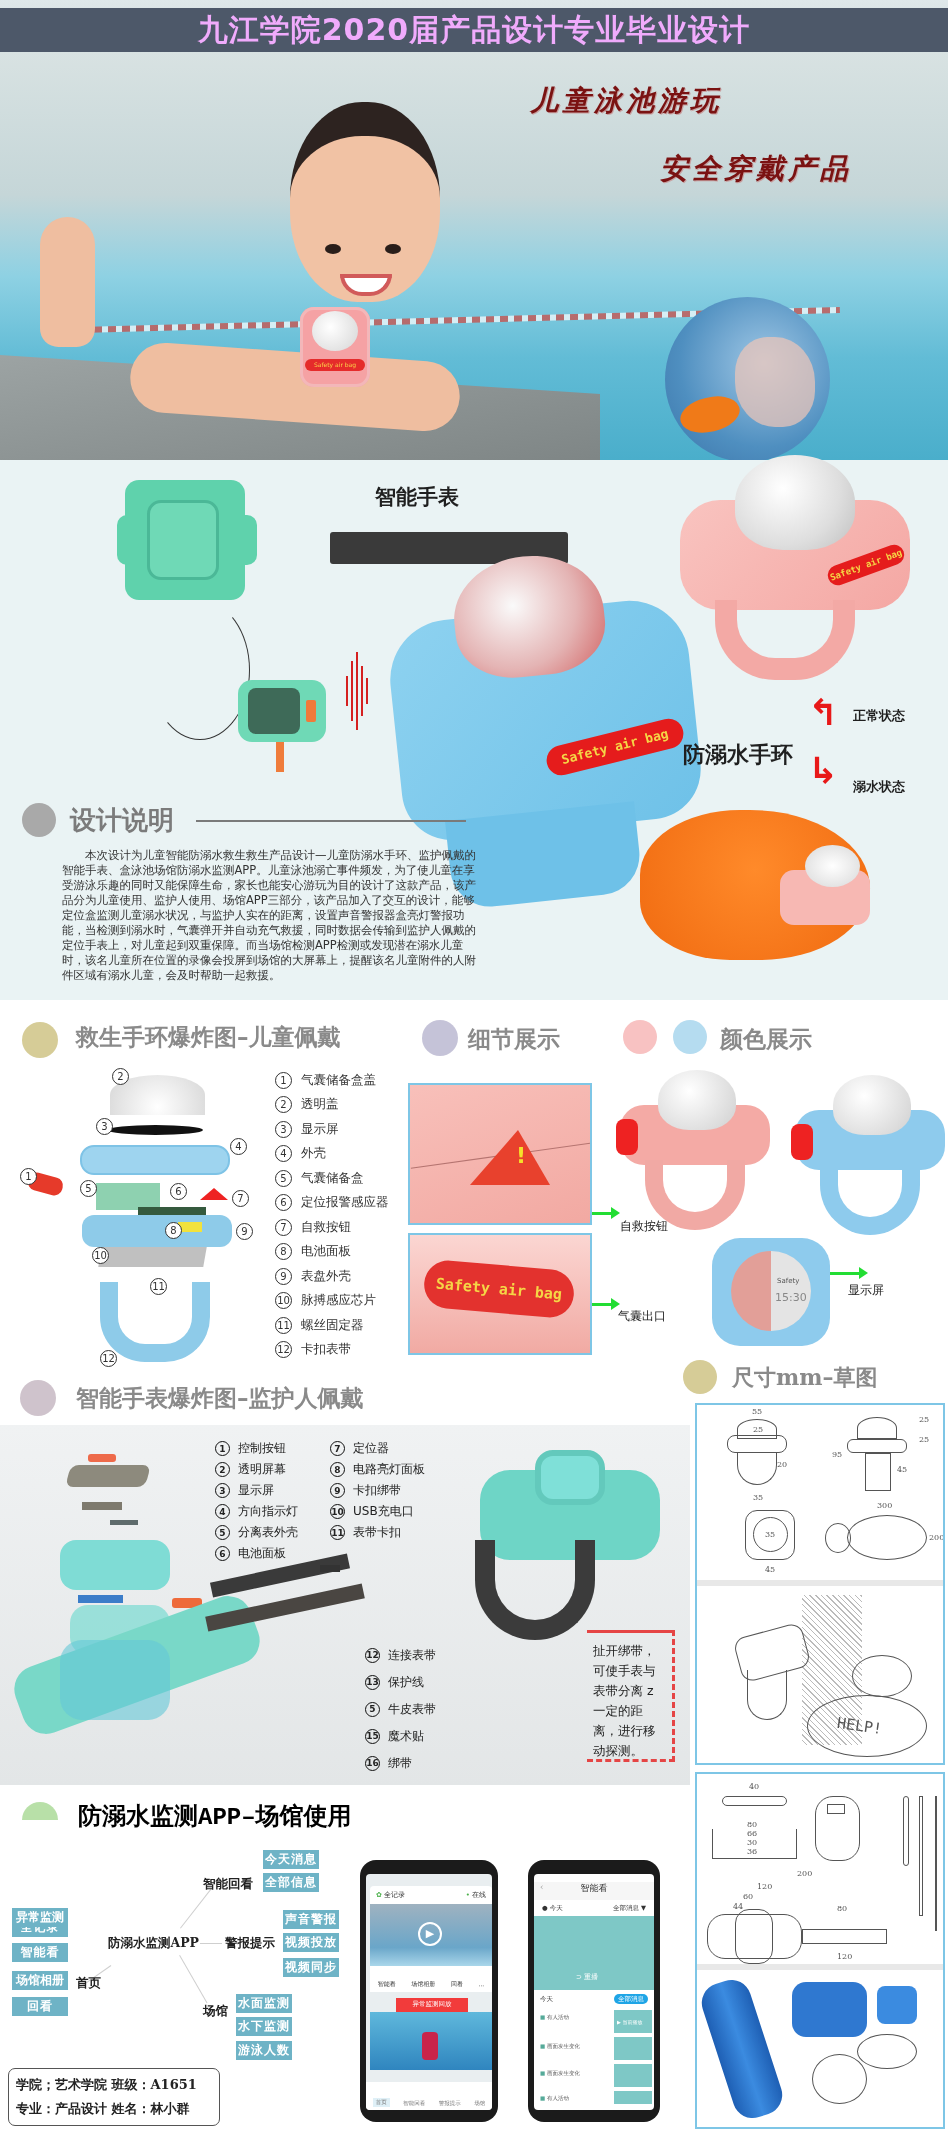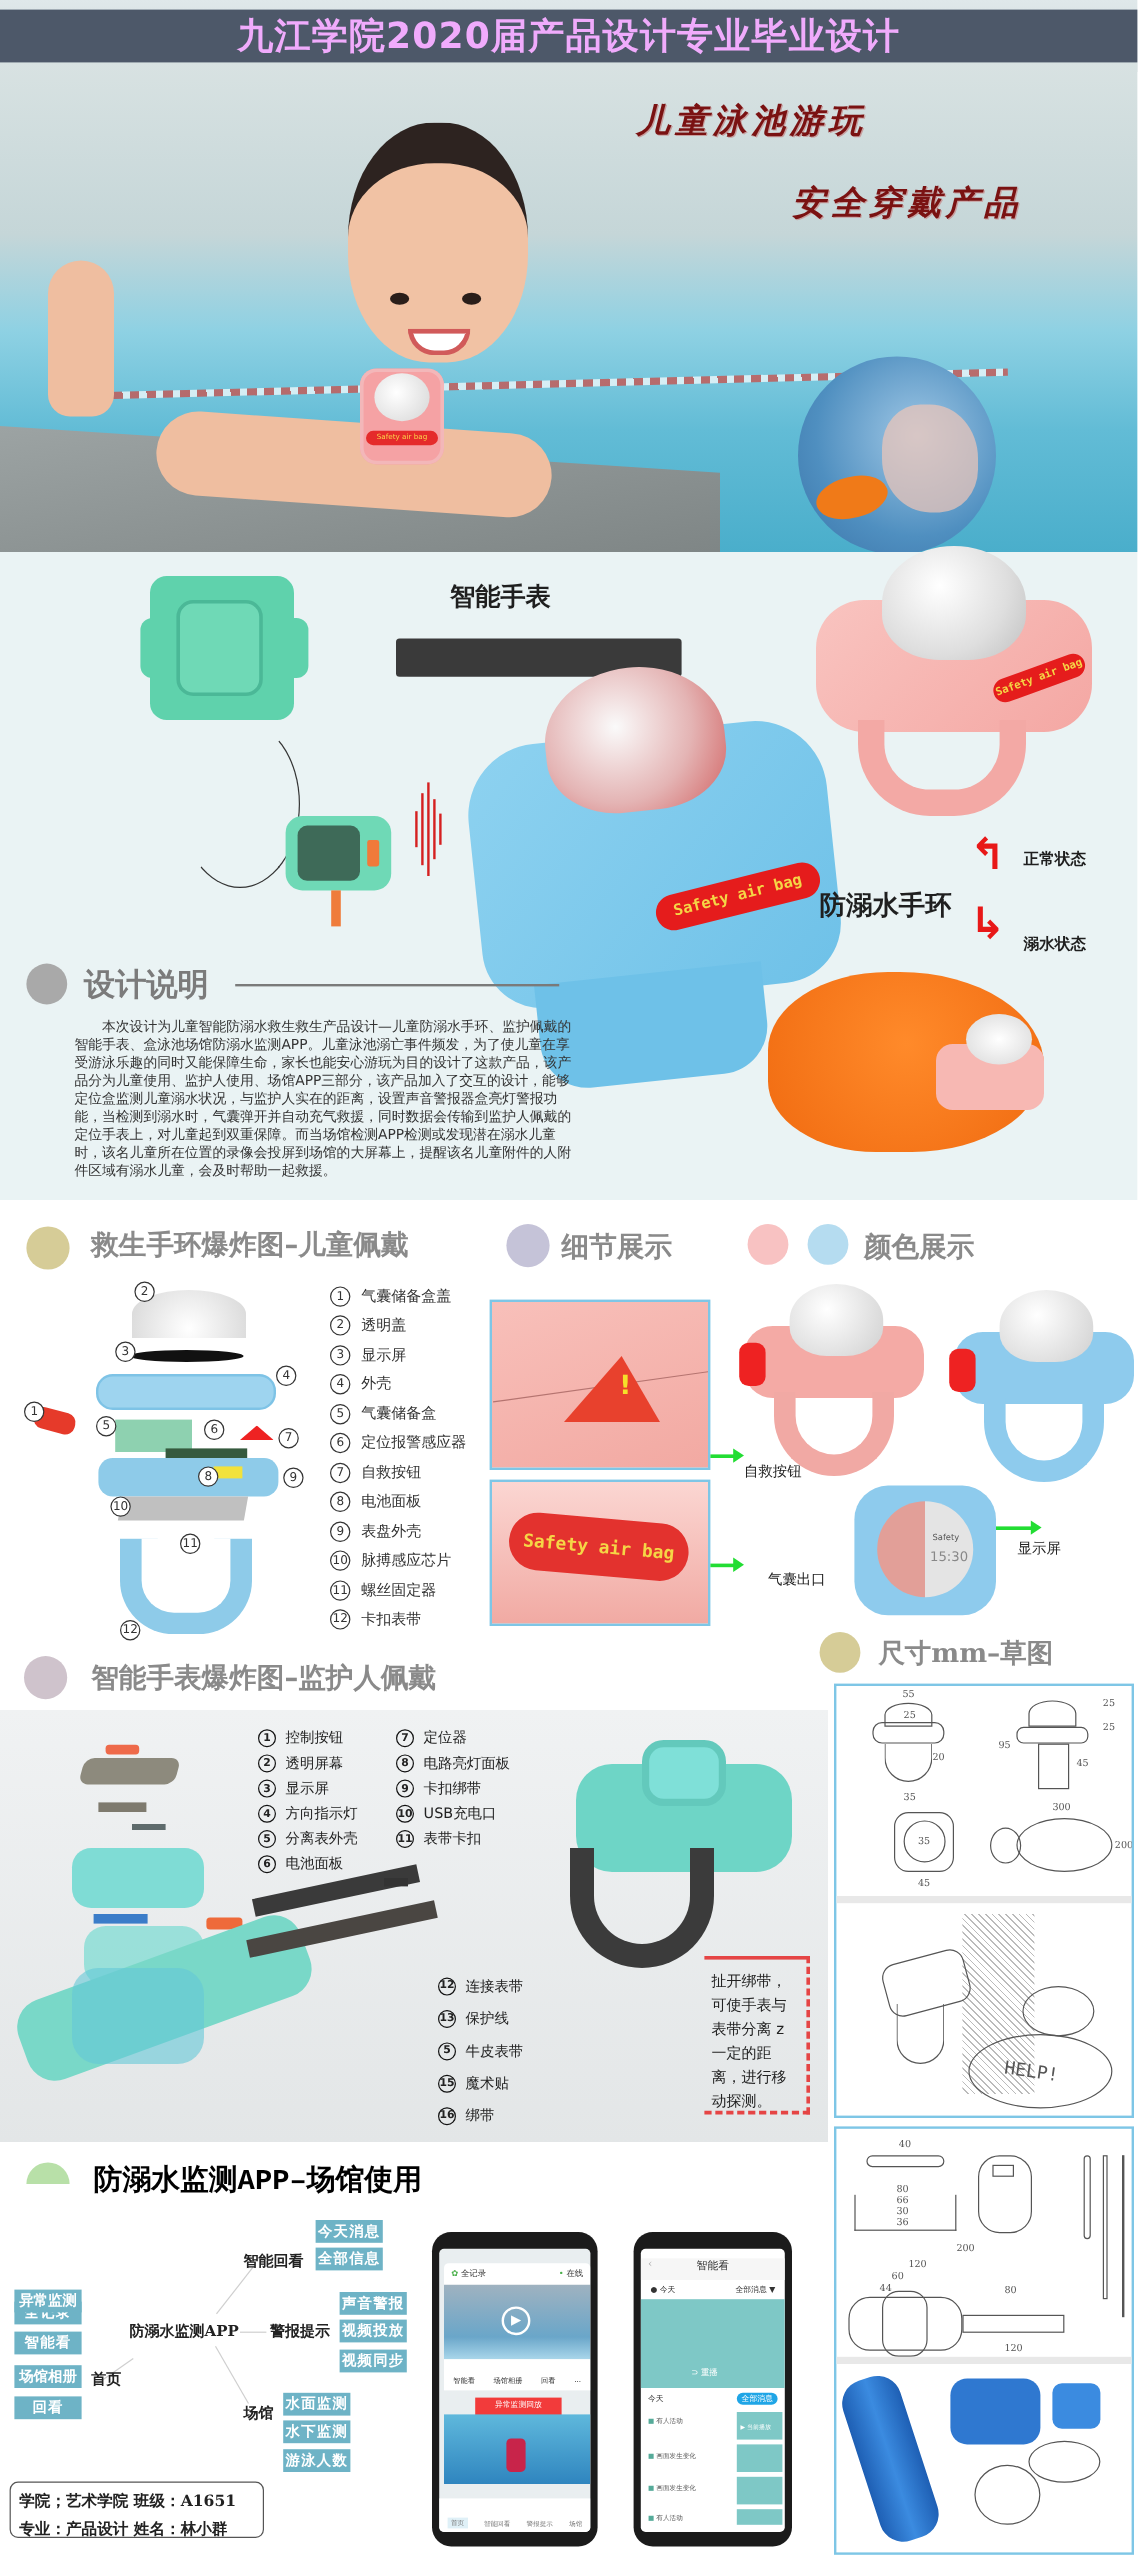--- a/index.html
+++ b/index.html
@@ -75,21 +75,21 @@
 .red-dash-box{position:absolute;left:587px;top:1630px;width:88px;height:132px;border-right:3px dashed #e54545;border-bottom:3px dashed #e54545;border-top:3px solid #e54545;padding:8px 6px;font-size:12.5px;line-height:20px;color:#222}
 
 .sketch-box{position:absolute;border:2px solid #7ec6e6;background:#fff;overflow:hidden}
 .sk-line{position:absolute;border:1px solid #555}
 .dim{position:absolute;font-size:8px;color:#555;font-family:"DejaVu Serif",serif}
 
 .app{left:0;top:1790px;width:690px;height:342px;background:#fff}
 .mm-box{position:absolute;background:#6eb3c6;color:#fff;font-size:12px;font-weight:bold;text-align:center;line-height:19px;height:19px;letter-spacing:1px}
 .mm-node{position:absolute;font-size:12.5px;font-weight:bold;color:#222;white-space:nowrap;font-family:"DejaVu Serif",serif}
 .mm-link{position:absolute;height:1px;background:#cfcfcf;transform-origin:0 0}
-.info-card{position:absolute;left:8px;top:2068px;width:212px;height:47px;border:1.5px solid #555;border-radius:7px;padding:4px 7px;font-family:"DejaVu Serif",serif;font-weight:bold;font-size:13px;line-height:24px;color:#222}
+.info-card{position:absolute;left:8px;top:2068px;width:212px;height:58px;border:1.5px solid #555;border-radius:7px;padding:4px 7px;font-family:"DejaVu Serif",serif;font-weight:bold;font-size:13px;line-height:24px;color:#222}
 .phone{position:absolute;background:#1b1b1b;border-radius:16px;padding:14px 6px 12px}
 .phone-screen{width:100%;height:100%;background:#fff;border-radius:4px;overflow:hidden;position:relative}
 </style>
 </head>
 <body>
 
 <div class="abs header"></div>
 
 <div class="abs hero">
   <div class="lane"></div>
@@ -248,21 +248,21 @@
   <div class="abs" style="left:0;top:70px;width:184px;height:1px;background:#b57470;transform:rotate(-8deg)"></div>
   <div class="abs" style="left:60px;top:45px;width:80px;height:55px;background:#e8412d;clip-path:polygon(60% 0,100% 100%,0 100%)"></div>
   <div class="abs" style="left:106px;top:58px;color:#f5e12a;font-weight:bold;font-size:22px">!</div>
 </div>
 <div class="green-arrow" style="left:592px;top:1212px;width:22px"></div>
 <div class="caption" style="left:620px;top:1218px">自救按钮</div>
 <div class="detail-box" style="left:408px;top:1233px;width:184px;height:122px;background:linear-gradient(180deg,#fbd6d2,#f1aaa3)">
   <div class="airbag-tag" style="left:14px;top:30px;width:150px;height:48px;line-height:48px;font-size:15px;border-radius:24px;background:#e3322e;transform:rotate(5deg)">Safety air bag</div>
 </div>
 <div class="green-arrow" style="left:592px;top:1303px;width:22px"></div>
-<div class="caption" style="left:640px;top:1308px">气囊出口</div>
+<div class="caption" style="left:618px;top:1308px">气囊出口</div>
 
 <div class="dot" style="left:623px;top:1020px;width:34px;height:34px;background:#f8c2c2"></div>
 <div class="dot" style="left:673px;top:1020px;width:34px;height:34px;background:#b5dcf0"></div>
 <div class="sec-title" style="left:720px;top:1024px;font-size:23px">颜色展示</div>
 <div class="color-watch" style="left:620px;top:1105px;background:#f4aaa5">
   <div class="dome"></div>
     <div class="tag"></div>
     <div class="band" style="border-color:#f1a9a4"></div>
 </div>
 <div class="color-watch" style="left:795px;top:1110px;background:#8ecbed">

